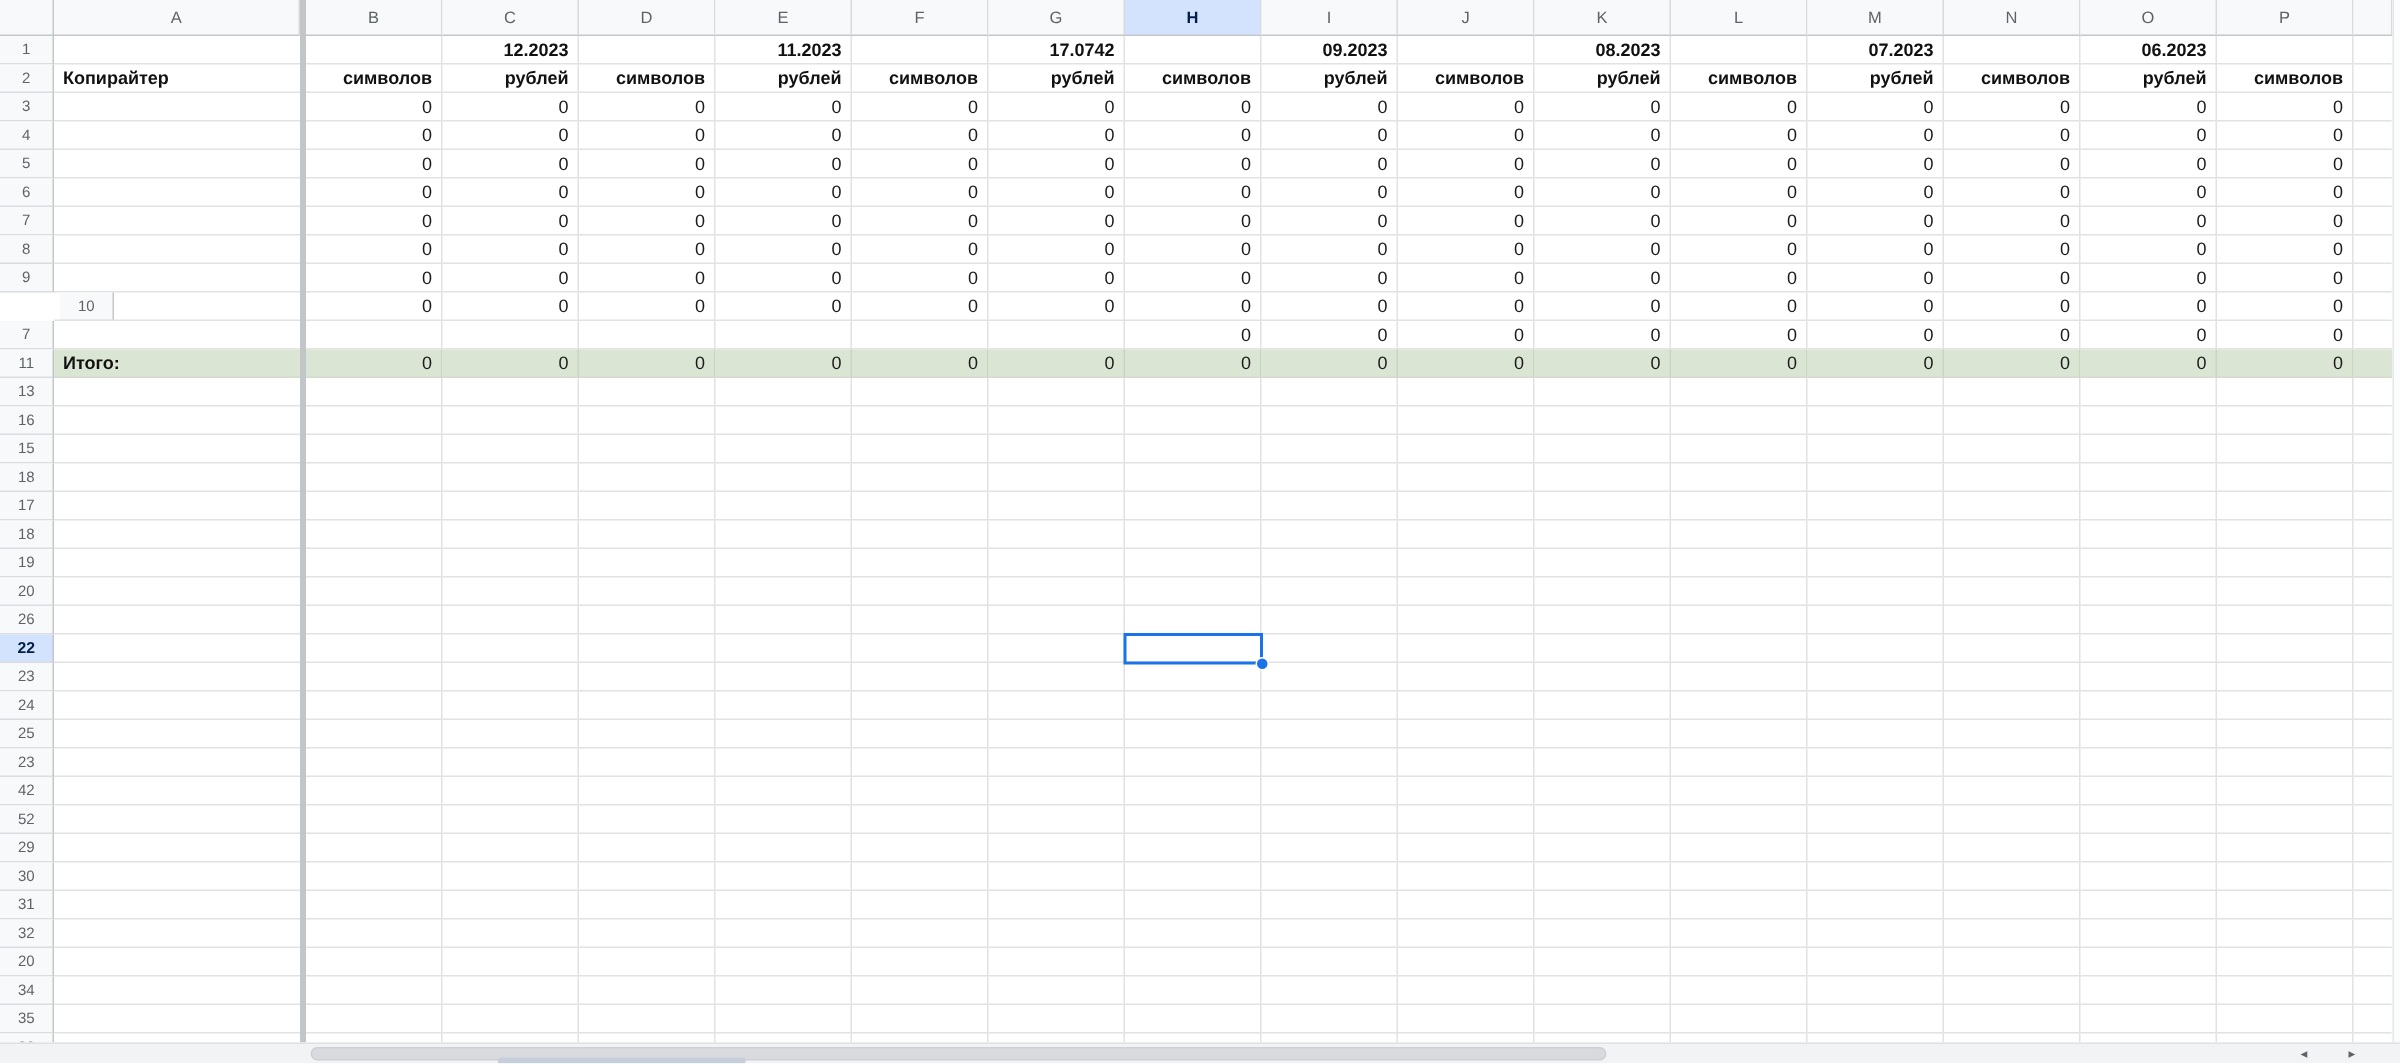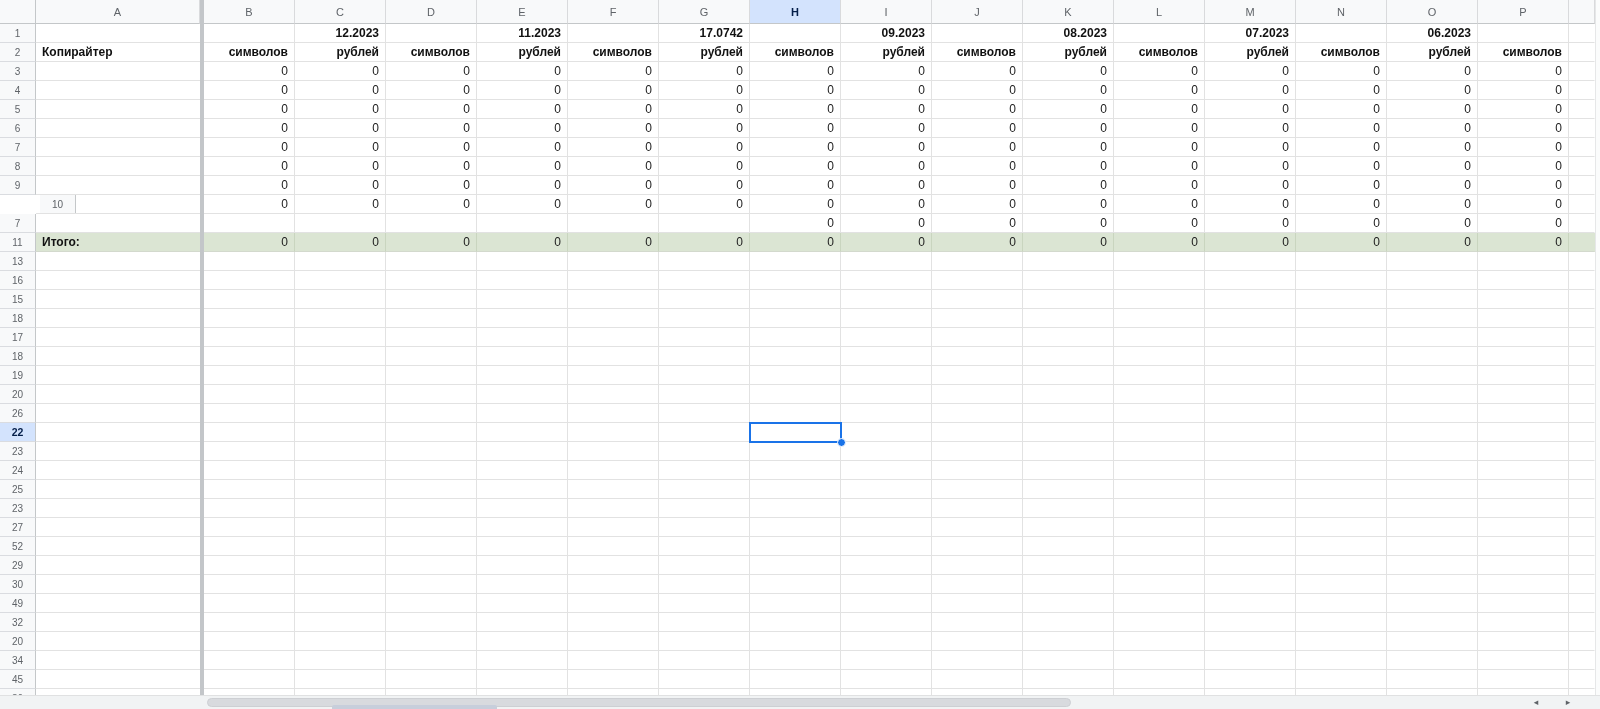--- a/index.html
+++ b/index.html
@@ -514,21 +514,21 @@
       <div class="cell" style="left: 750px; width: 91px; top: 499px; height: 19px;"></div>
       <div class="cell" style="left: 841px; width: 91px; top: 499px; height: 19px;"></div>
       <div class="cell" style="left: 932px; width: 91px; top: 499px; height: 19px;"></div>
       <div class="cell" style="left: 1023px; width: 91px; top: 499px; height: 19px;"></div>
       <div class="cell" style="left: 1114px; width: 91px; top: 499px; height: 19px;"></div>
       <div class="cell" style="left: 1205px; width: 91px; top: 499px; height: 19px;"></div>
       <div class="cell" style="left: 1296px; width: 91px; top: 499px; height: 19px;"></div>
       <div class="cell" style="left: 1387px; width: 91px; top: 499px; height: 19px;"></div>
       <div class="cell" style="left: 1478px; width: 91px; top: 499px; height: 19px;"></div>
       <div class="cell" style="left: 1569px; width: 26px; top: 499px; height: 19px; border-right-color: transparent;"></div>
-      <div class="rowhdr" style="top: 518px; height: 19px;">27</div>
+      <div class="rowhdr" style="top: 518px; height: 19px;">42</div>
       <div class="cell left acol" style="left: 36px; width: 164px; top: 518px; height: 19px;"></div>
       <div class="cell" style="left: 204px; width: 91px; top: 518px; height: 19px;"></div>
       <div class="cell" style="left: 295px; width: 91px; top: 518px; height: 19px;"></div>
       <div class="cell" style="left: 386px; width: 91px; top: 518px; height: 19px;"></div>
       <div class="cell" style="left: 477px; width: 91px; top: 518px; height: 19px;"></div>
       <div class="cell" style="left: 568px; width: 91px; top: 518px; height: 19px;"></div>
       <div class="cell" style="left: 659px; width: 91px; top: 518px; height: 19px;"></div>
       <div class="cell" style="left: 750px; width: 91px; top: 518px; height: 19px;"></div>
       <div class="cell" style="left: 841px; width: 91px; top: 518px; height: 19px;"></div>
       <div class="cell" style="left: 932px; width: 91px; top: 518px; height: 19px;"></div>
@@ -586,21 +586,21 @@
       <div class="cell" style="left: 750px; width: 91px; top: 575px; height: 19px;"></div>
       <div class="cell" style="left: 841px; width: 91px; top: 575px; height: 19px;"></div>
       <div class="cell" style="left: 932px; width: 91px; top: 575px; height: 19px;"></div>
       <div class="cell" style="left: 1023px; width: 91px; top: 575px; height: 19px;"></div>
       <div class="cell" style="left: 1114px; width: 91px; top: 575px; height: 19px;"></div>
       <div class="cell" style="left: 1205px; width: 91px; top: 575px; height: 19px;"></div>
       <div class="cell" style="left: 1296px; width: 91px; top: 575px; height: 19px;"></div>
       <div class="cell" style="left: 1387px; width: 91px; top: 575px; height: 19px;"></div>
       <div class="cell" style="left: 1478px; width: 91px; top: 575px; height: 19px;"></div>
       <div class="cell" style="left: 1569px; width: 26px; top: 575px; height: 19px; border-right-color: transparent;"></div>
-      <div class="rowhdr" style="top: 594px; height: 19px;">49</div>
+      <div class="rowhdr" style="top: 594px; height: 19px;">31</div>
       <div class="cell left acol" style="left: 36px; width: 164px; top: 594px; height: 19px;"></div>
       <div class="cell" style="left: 204px; width: 91px; top: 594px; height: 19px;"></div>
       <div class="cell" style="left: 295px; width: 91px; top: 594px; height: 19px;"></div>
       <div class="cell" style="left: 386px; width: 91px; top: 594px; height: 19px;"></div>
       <div class="cell" style="left: 477px; width: 91px; top: 594px; height: 19px;"></div>
       <div class="cell" style="left: 568px; width: 91px; top: 594px; height: 19px;"></div>
       <div class="cell" style="left: 659px; width: 91px; top: 594px; height: 19px;"></div>
       <div class="cell" style="left: 750px; width: 91px; top: 594px; height: 19px;"></div>
       <div class="cell" style="left: 841px; width: 91px; top: 594px; height: 19px;"></div>
       <div class="cell" style="left: 932px; width: 91px; top: 594px; height: 19px;"></div>
@@ -658,21 +658,21 @@
       <div class="cell" style="left: 750px; width: 91px; top: 651px; height: 19px;"></div>
       <div class="cell" style="left: 841px; width: 91px; top: 651px; height: 19px;"></div>
       <div class="cell" style="left: 932px; width: 91px; top: 651px; height: 19px;"></div>
       <div class="cell" style="left: 1023px; width: 91px; top: 651px; height: 19px;"></div>
       <div class="cell" style="left: 1114px; width: 91px; top: 651px; height: 19px;"></div>
       <div class="cell" style="left: 1205px; width: 91px; top: 651px; height: 19px;"></div>
       <div class="cell" style="left: 1296px; width: 91px; top: 651px; height: 19px;"></div>
       <div class="cell" style="left: 1387px; width: 91px; top: 651px; height: 19px;"></div>
       <div class="cell" style="left: 1478px; width: 91px; top: 651px; height: 19px;"></div>
       <div class="cell" style="left: 1569px; width: 26px; top: 651px; height: 19px; border-right-color: transparent;"></div>
-      <div class="rowhdr" style="top: 670px; height: 19px;">45</div>
+      <div class="rowhdr" style="top: 670px; height: 19px;">35</div>
       <div class="cell left acol" style="left: 36px; width: 164px; top: 670px; height: 19px;"></div>
       <div class="cell" style="left: 204px; width: 91px; top: 670px; height: 19px;"></div>
       <div class="cell" style="left: 295px; width: 91px; top: 670px; height: 19px;"></div>
       <div class="cell" style="left: 386px; width: 91px; top: 670px; height: 19px;"></div>
       <div class="cell" style="left: 477px; width: 91px; top: 670px; height: 19px;"></div>
       <div class="cell" style="left: 568px; width: 91px; top: 670px; height: 19px;"></div>
       <div class="cell" style="left: 659px; width: 91px; top: 670px; height: 19px;"></div>
       <div class="cell" style="left: 750px; width: 91px; top: 670px; height: 19px;"></div>
       <div class="cell" style="left: 841px; width: 91px; top: 670px; height: 19px;"></div>
       <div class="cell" style="left: 932px; width: 91px; top: 670px; height: 19px;"></div>

